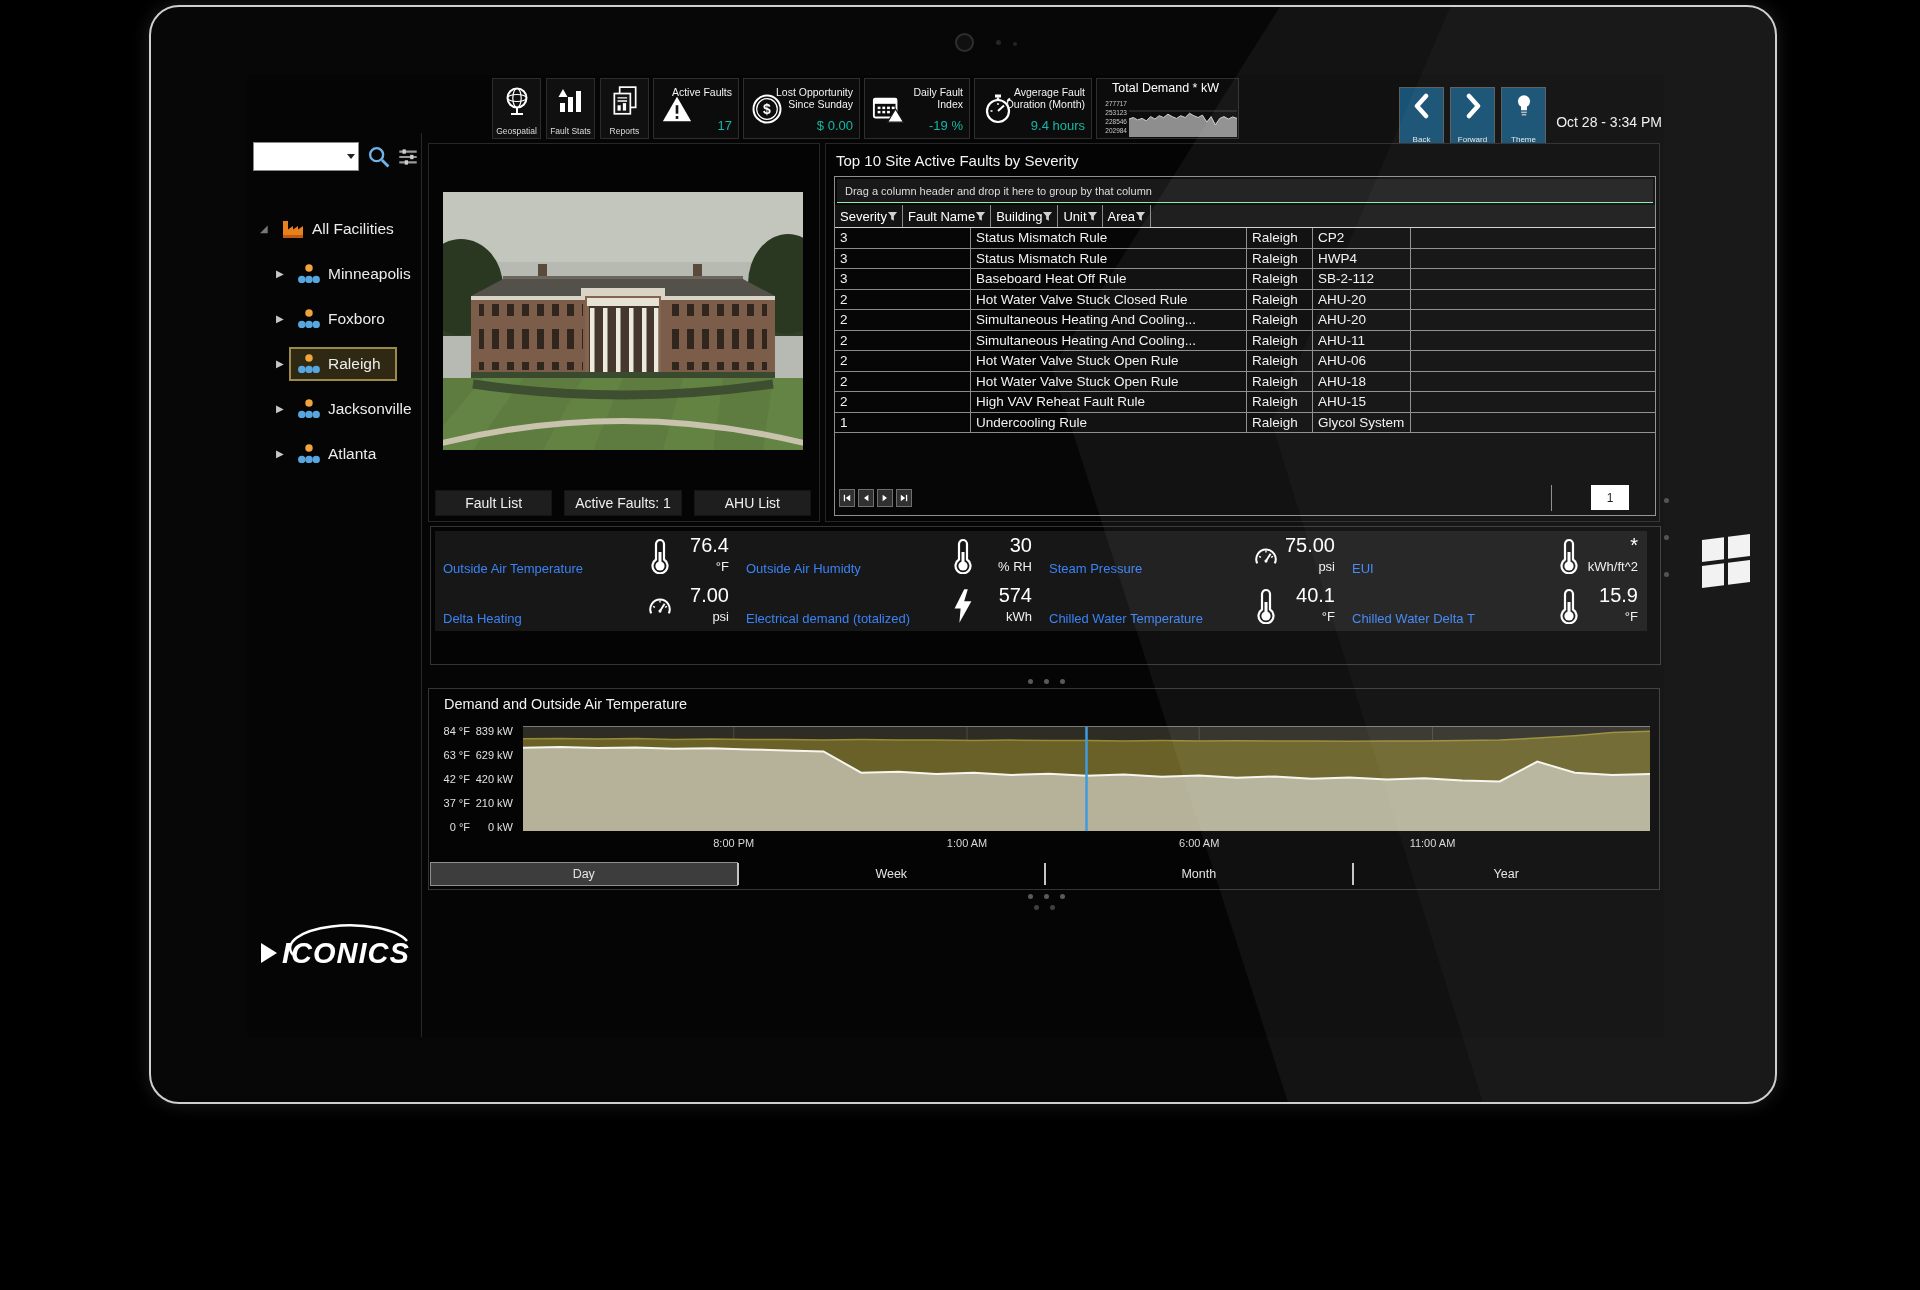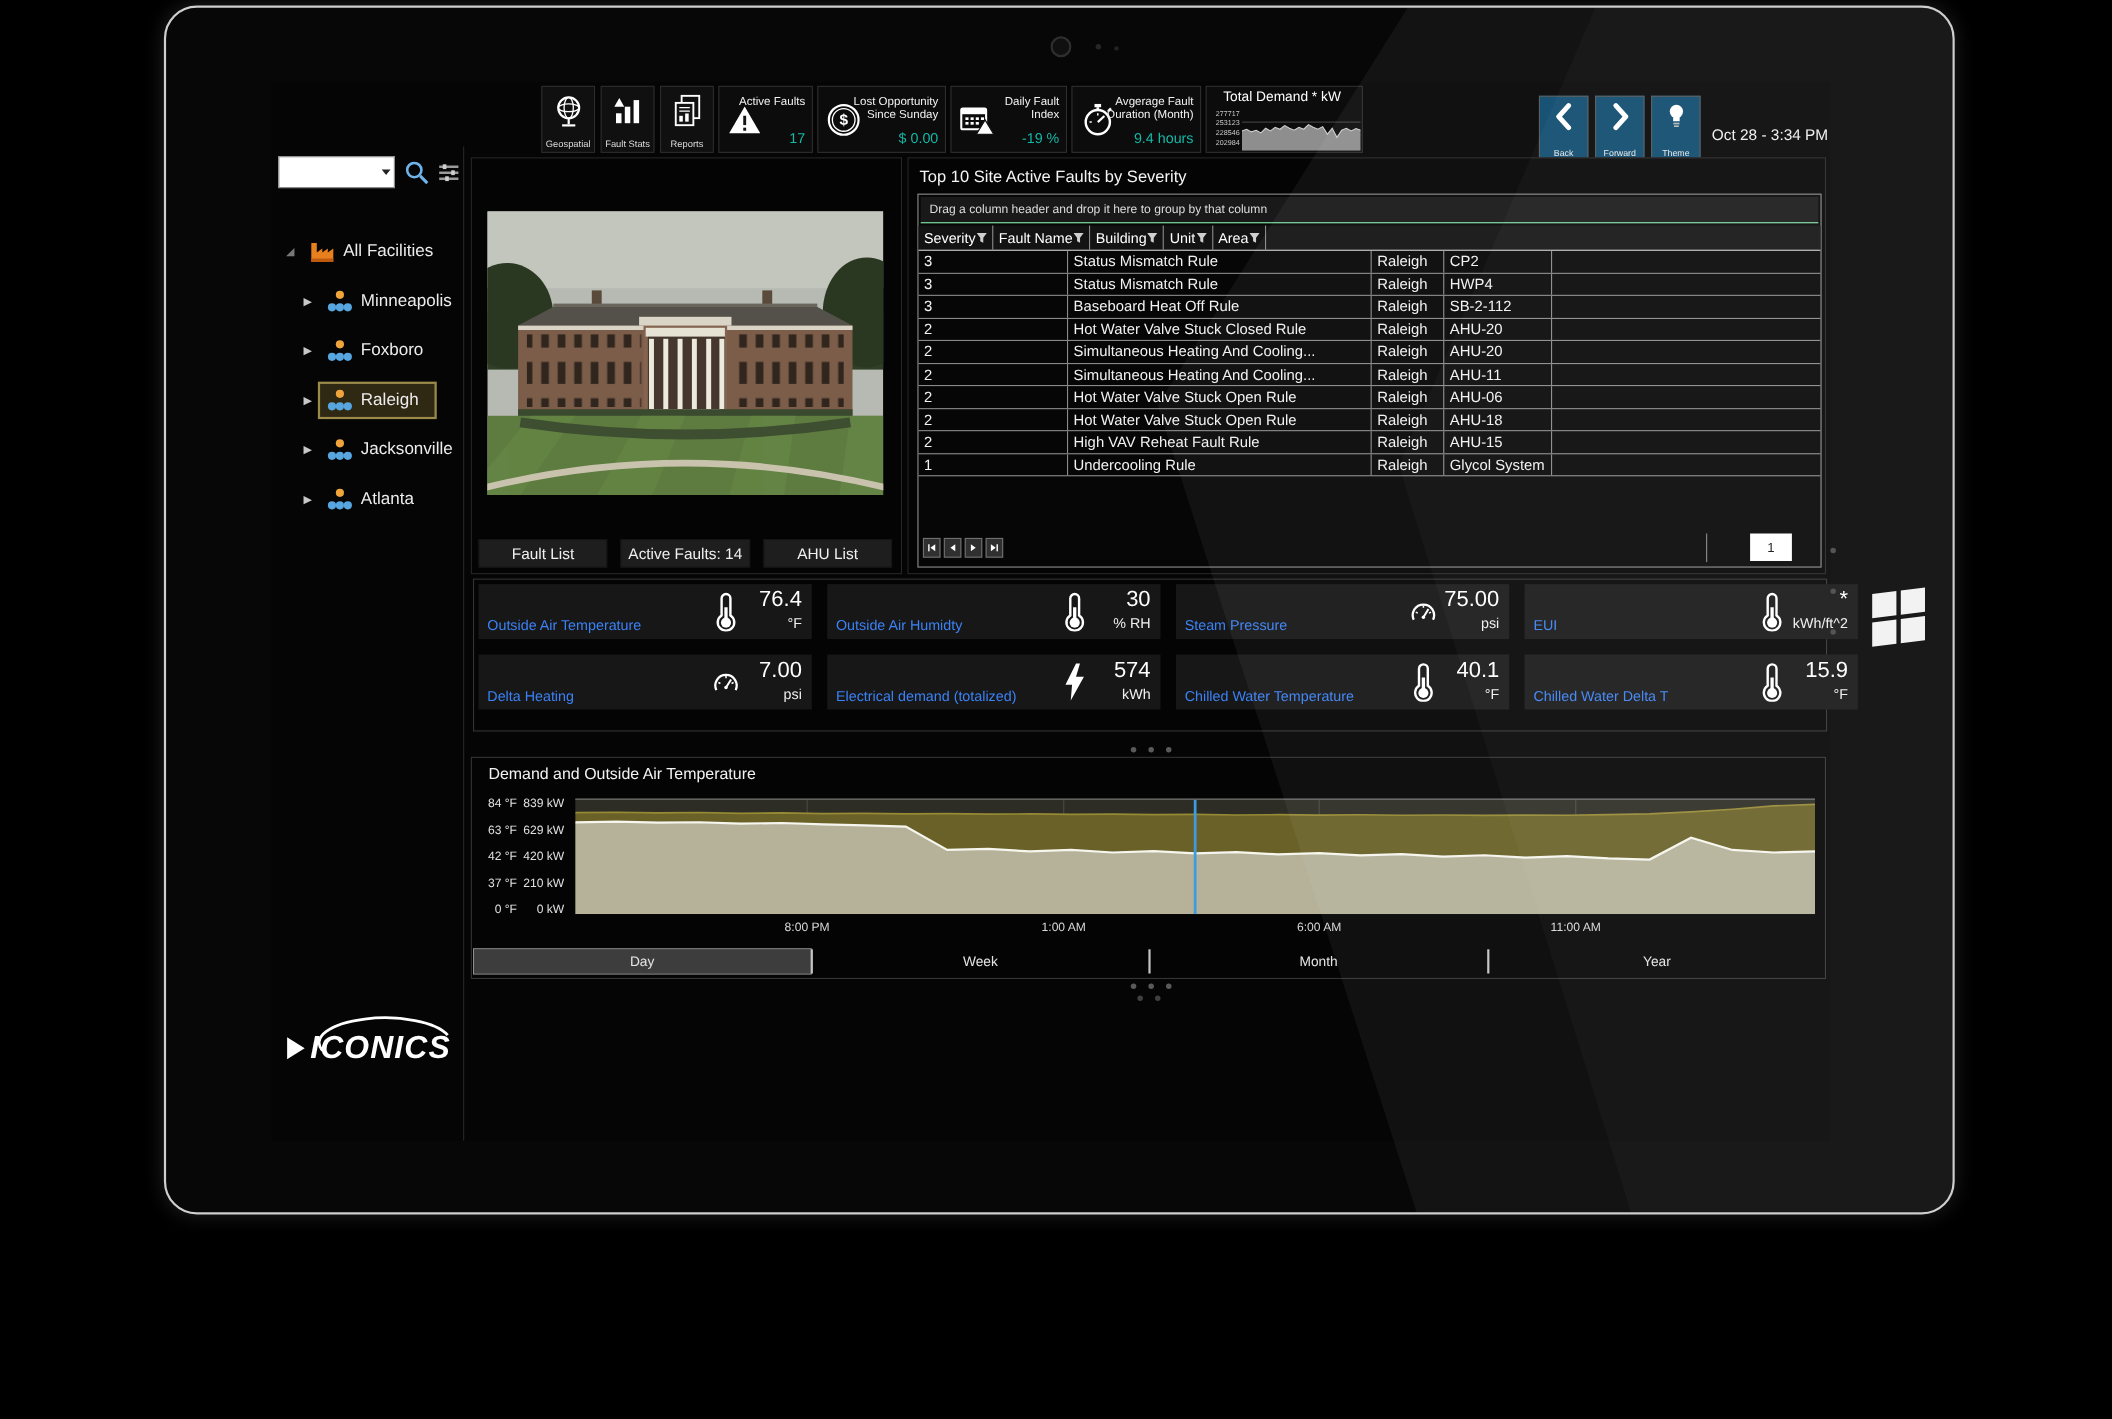--- a/index.html
+++ b/index.html
@@ -419,21 +419,21 @@
           <polygon points="240,186 280,186 270,258 220,258"></polygon>
               <polygon points="330,186 360,186 360,258 320,258"></polygon>
         </g>
         <path d="M30 192 Q180 214 330 192" fill="none" stroke="#3e4e30" stroke-width="9"></path>
         <path d="M-5 252 Q180 206 365 252" fill="none" stroke="#c9c2ad" stroke-width="6"></path>
       </svg>
       <div class="abs" style="left:6px;top:346px;right:8px;height:26px;display:flex;gap:12px">
 
           <div class="stab">Fault List</div>
 
-          <div class="stab">Active Faults: 14</div>
+          <div class="stab">Active Faults: 1</div>
 
           <div class="stab">AHU List</div>
         </div>
     </div>
 
     <div class="panel" style="left:578px;top:68px;width:835px;height:379px">
       <div class="abs" style="left:10px;top:8px;font-size:15px;color:#f4f4f4">Top 10 Site Active Faults by Severity</div>
       <div id="grid">
         <div id="groupbar">Drag a column header and drop it here to group by that column</div>
         <div id="thead">
@@ -578,21 +578,21 @@
                   <rect x="7.4" y="1" width="1.6" height="8" fill="#fff"></rect>
                 </svg>
               </div>
         </div>
         <div class="abs" style="left:716px;top:308px;width:1px;height:26px;background:#888"></div>
         <div class="abs" style="left:756px;top:308px;width:38px;height:25px;background:#fff;color:#111;font-size:12px;display:flex;align-items:center;justify-content:center">1</div>
       </div>
     </div>
 
     <div class="panel" style="left:183px;top:451px;width:1231px;height:139px;border-color:#343434">
-      <div class="abs" style="left:4px;top:4px;display:grid;grid-template-columns:repeat(4,303px);grid-auto-rows:50px;gap:14px">
+      <div class="abs" style="left:4px;top:4px;display:grid;grid-template-columns:repeat(4,303px);grid-auto-rows:50px;gap:0">
 
           <div class="tile">
             <span class="mic"><svg viewBox="0 0 24 36">
                   <path d="M12 2 a4 4 0 0 1 4 4 v15.5 a7.5 7.5 0 1 1 -8 0 V6 a4 4 0 0 1 4 -4 z" fill="none" stroke="#fff" stroke-width="2.2"></path>
                   <circle cx="12" cy="28" r="4.6" fill="#fff"></circle>
                   <line x1="12" y1="26" x2="12" y2="14" stroke="#fff" stroke-width="3"></line>
                 </svg></span>
             <span class="val">76.4</span>
             <span class="unit">°F</span>
             <span class="lab">Outside Air Temperature</span>

